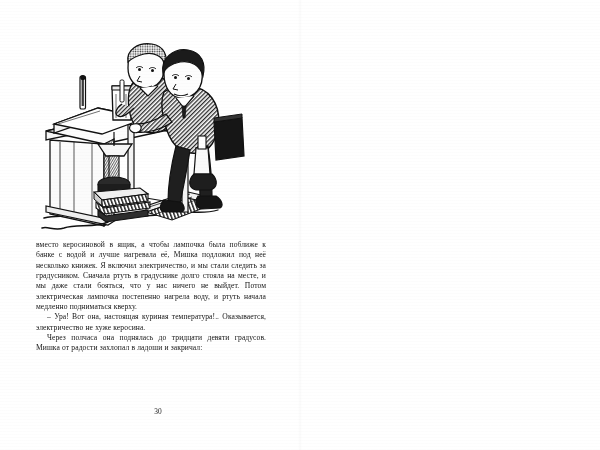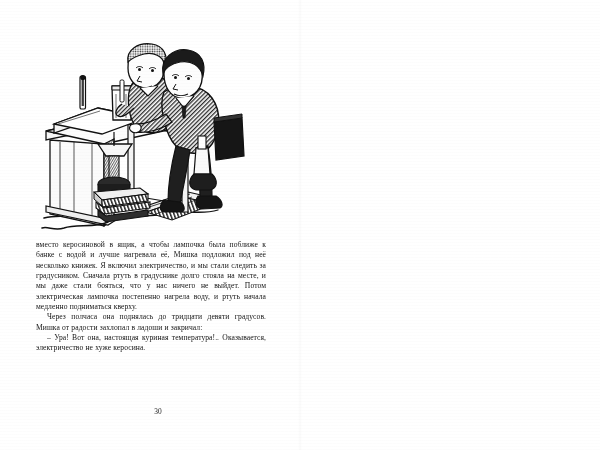--- a/index.html
+++ b/index.html
@@ -244,22 +244,22 @@
           <path d="M160 112 L172 112 L174 138 L158 138 Z" fill="#fafafa" stroke="#111" stroke-width="1.2"></path>
           <path d="M158 138 C152 144, 152 152, 160 154 L174 154 C182 152, 182 144, 176 138 Z" fill="#1e1e1e" stroke="#111" stroke-width="1.2"></path>
           <rect x="162" y="100" width="8" height="13" fill="#fff" stroke="#111" stroke-width="1.1"></rect>
         </g>
 
       </svg>
     </div>
 
     <div class="textcol col-left">
         <p class="noindent">вместо керосиновой в ящик, а чтобы лампочка была поближе к банке с водой и лучше нагревала её, Мишка подложил под неё несколько книжек. Я включил электричество, и мы стали следить за градусником. Сначала ртуть в градуснике долго стояла на месте, и мы даже стали бояться, что у нас ничего не выйдет. Потом электрическая лампочка постепенно нагрела воду, и ртуть начала медленно подниматься кверху.</p>
+        <p class="dialog">– Ура! Вот она, настоящая куриная температура!.. Оказывается, электричество не хуже керосина.</p>
         <p class="dialog">Через полчаса она поднялась до тридцати девяти градусов. Мишка от радости захлопал в ладоши и закричал:</p>
-        <p class="dialog">– Ура! Вот она, настоящая куриная температура!.. Оказывается, электричество не хуже керосина.</p>
       </div>
 
     <div class="folio folio-left">30</div>
   </div>
 
   <div class="page page-right">
     
     
   </div>
 

